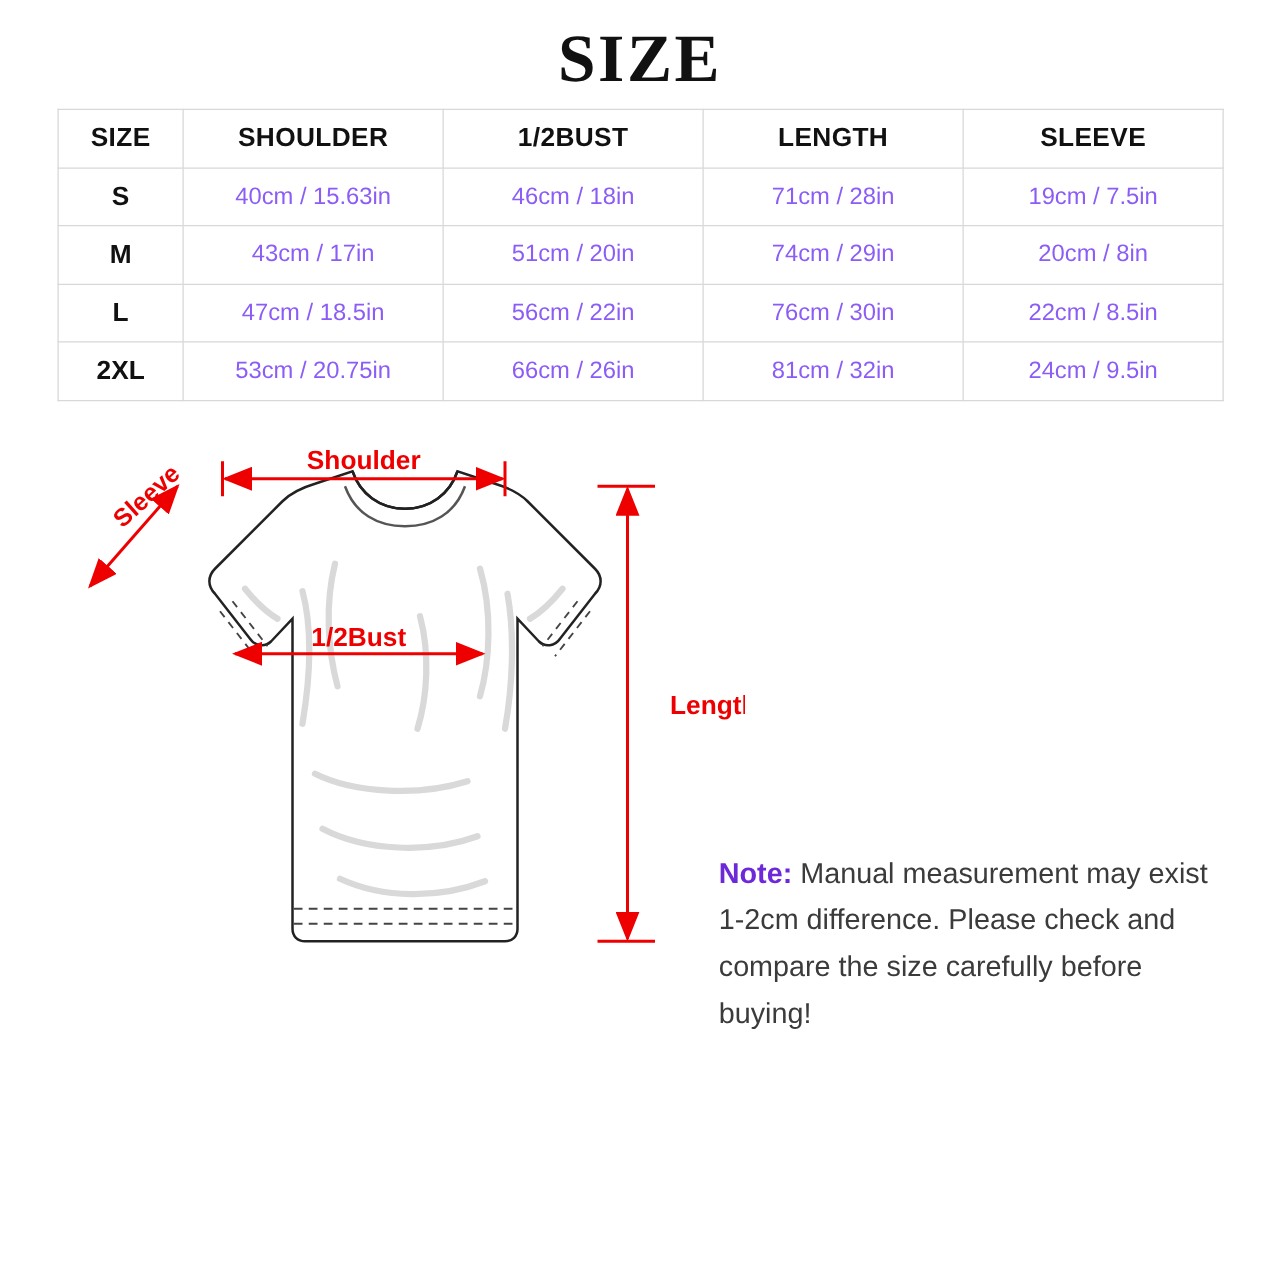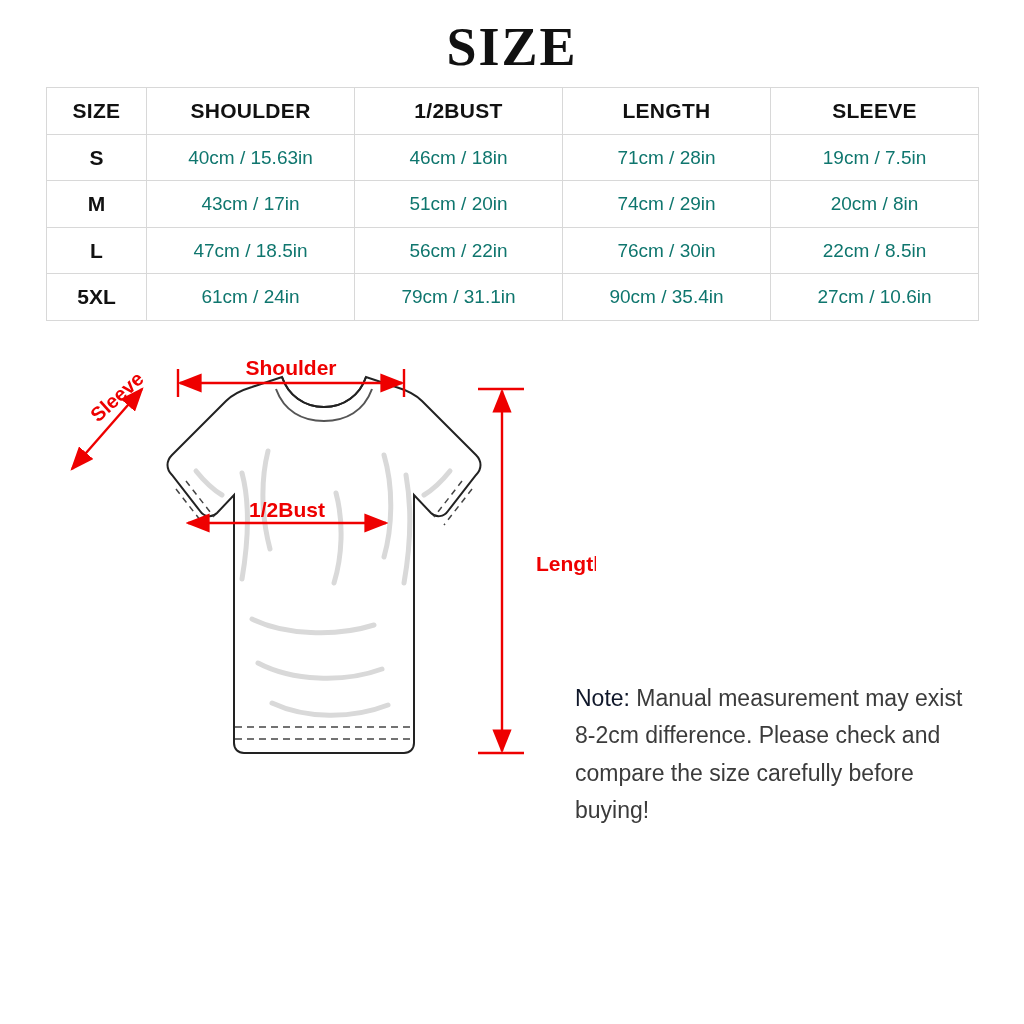--- a/index.html
+++ b/index.html
@@ -52,21 +52,21 @@
     color: #111111;
     letter-spacing: 0.3px;
   }
   table.size-table tbody td.size-col {
     font-size: 21px;
     font-weight: bold;
     color: #111111;
   }
   table.size-table tbody td.val {
     font-size: 19px;
-    color: #0f766e;
+    color: #8b5cf6;
     font-weight: normal;
   }
   col.c0 { width: 100px; }
   col.c1 { width: 208px; }
   col.c2 { width: 208px; }
   col.c3 { width: 208px; }
   col.c4 { width: 208px; }
 
   
   .diagram-area {
@@ -86,22 +86,22 @@
   .note {
     position: absolute;
     left: 575px;
     top: 680px;
     width: 410px;
     font-size: 23px;
     line-height: 1.62;
     color: #3b3b3b;
   }
   .note b {
-    color: #0f172a;
-    font-weight: normal;
+    color: #6d28d9;
+    font-weight: bold;
   }
 </style>
 </head>
 <body>
 
 <div class="title">SIZE</div>
 
 <div class="table-wrap">
   <table class="size-table">
     <colgroup>
@@ -136,25 +136,25 @@
         <td class="val">20cm / 8in</td>
       </tr>
       <tr>
         <td class="size-col">L</td>
         <td class="val">47cm / 18.5in</td>
         <td class="val">56cm / 22in</td>
         <td class="val">76cm / 30in</td>
         <td class="val">22cm / 8.5in</td>
       </tr>
       <tr>
-        <td class="size-col">5XL</td>
-        <td class="val">61cm / 24in</td>
-        <td class="val">79cm / 31.1in</td>
-        <td class="val">90cm / 35.4in</td>
-        <td class="val">27cm / 10.6in</td>
+        <td class="size-col">2XL</td>
+        <td class="val">53cm / 20.75in</td>
+        <td class="val">66cm / 26in</td>
+        <td class="val">81cm / 32in</td>
+        <td class="val">24cm / 9.5in</td>
       </tr>
     </tbody>
   </table>
 </div>
 
 <div class="diagram-area">
 
   <svg class="shirt-svg" width="560" height="470" viewBox="0 0 560 470">
     <defs>
       <marker id="arrR" markerWidth="10" markerHeight="8" refX="9" refY="4" orient="auto">
@@ -241,14 +241,14 @@
       <line x1="442" y1="46" x2="488" y2="46"></line>
       <line x1="442" y1="410" x2="488" y2="410"></line>
       <line x1="466" y1="48" x2="466" y2="408" marker-start="url(#arrL)" marker-end="url(#arrR)"></line>
     </g>
     <text x="500" y="228" font-family="Liberation Sans, sans-serif" font-size="21" font-weight="bold" fill="#ee0000">Length</text>
   </svg>
 
 </div>
 
 <div class="note">
-  <b>Note:</b><span> Manual measurement may exist 8-2cm difference. Please check and compare the size carefully before buying!</span>
+  <b>Note:</b><span> Manual measurement may exist 1-2cm difference. Please check and compare the size carefully before buying!</span>
 </div>
 
 </body></html>

